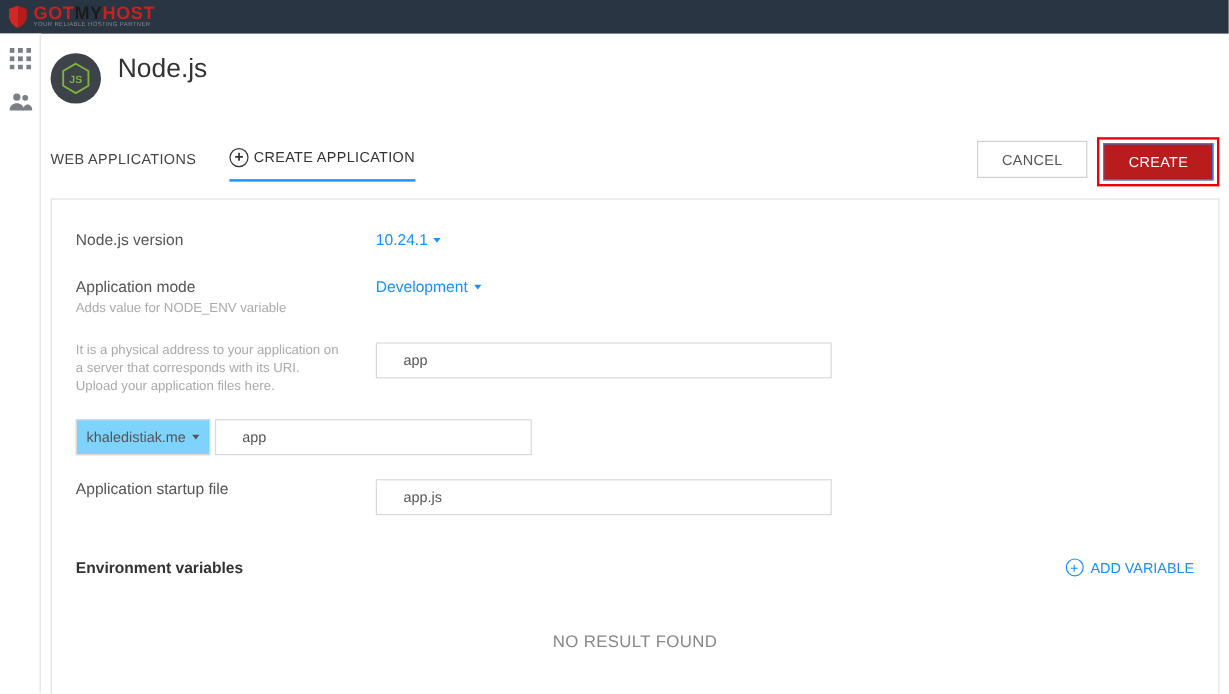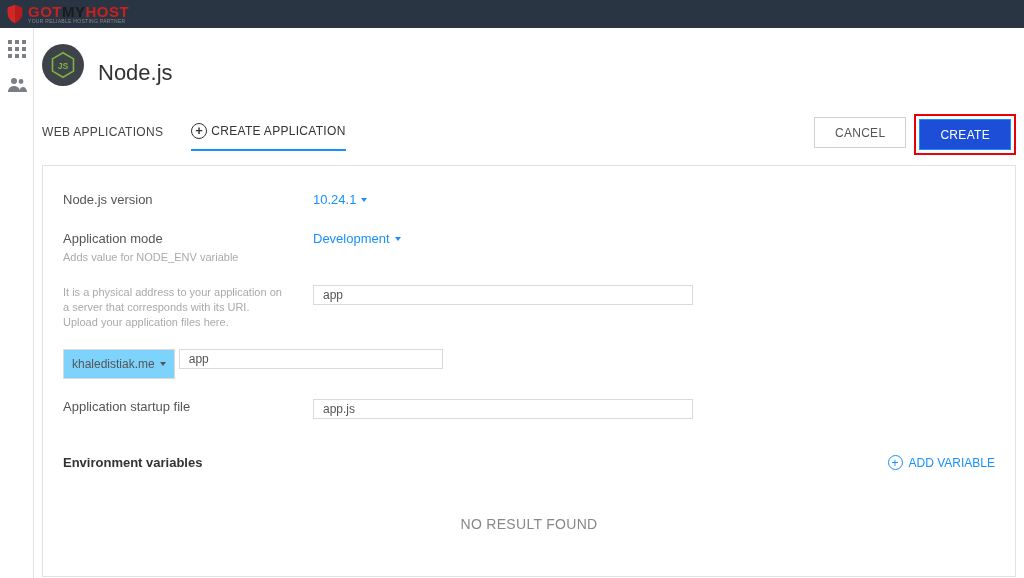--- a/index.html
+++ b/index.html
@@ -13,43 +13,43 @@
     .logo-got { color: #c92020; }
     .logo-my { color: #1a1a1a; }
     .logo-host { color: #c92020; }
     .logo-sub { font-size: 5px; color: #888; letter-spacing: 0.3px; }
     
     .main-wrap { display: flex; height: calc(100% - 28px); }
     .sidebar { width: 34px; background: #fff; border-right: 1px solid #e4e4e4; padding-top: 12px; display: flex; flex-direction: column; align-items: center; gap: 16px; }
     .sidebar-icon { color: #7a7f86; cursor: pointer; }
     
     .content { flex: 1; overflow: auto; }
-    .header-row { display: flex; align-items: flex-end; gap: 14px; padding: 16px 8px 0 8px; }
+    .header-row { display: flex; align-items: flex-start; gap: 14px; padding: 16px 8px 0 8px; }
     .node-icon { width: 42px; height: 42px; border-radius: 50%; background: #3d4348; display: flex; align-items: center; justify-content: center; }
     .page-title { font-size: 22px; font-weight: 400; color: #333; }
     
     .tabs-row { display: flex; align-items: center; padding: 28px 8px 0 8px; border-bottom: none; }
     .tab { font-size: 12px; color: #444; padding: 0 0 10px 0; margin-right: 28px; letter-spacing: 0.3px; cursor: pointer; }
     .tab.active { border-bottom: 2px solid #1890ff; color: #333; display: flex; align-items: center; gap: 4px; }
     .tab-icon { width: 16px; height: 16px; border: 1.5px solid #333; border-radius: 50%; display: inline-flex; align-items: center; justify-content: center; font-size: 13px; line-height: 1; font-weight: bold; }
     .tabs-spacer { flex: 1; }
     .btn { height: 31px; padding: 0 20px; font-size: 12px; border: 1px solid #d0d0d0; background: #fff; cursor: pointer; color: #555; letter-spacing: 0.3px; margin-bottom: 8px; }
-    .btn-primary { background: #1d4ed8; color: #fff; border: 1px solid #1890ff; }
+    .btn-primary { background: #b91c1c; color: #fff; border: 1px solid #1890ff; }
     .btn-primary-wrap { border: 2px solid #e8000a; padding: 3px; margin-left: 8px; margin-bottom: 4px; display: inline-block; }
     .btn-primary-wrap .btn { margin-bottom: 0; }
     
     .panel { margin: 6px 8px 0 8px; border: 1px solid #e2e2e2; padding: 26px 20px 20px 20px; }
     .form-row { display: flex; margin-bottom: 20px; }
     .form-label-col { width: 250px; flex-shrink: 0; }
     .form-label { font-size: 13px; color: #555; margin-bottom: 4px; }
     .form-hint { font-size: 11px; color: #aaa; line-height: 1.35; max-width: 220px; }
     .form-value-col { flex: 1; max-width: 380px; }
     .link-val { color: #1890ff; font-size: 13px; cursor: pointer; display: inline-flex; align-items: center; gap: 3px; }
     .caret-down { width: 0; height: 0; border-left: 3px solid transparent; border-right: 3px solid transparent; border-top: 4px solid #1890ff; display: inline-block; margin-left: 2px; }
-    .input-text { width: 100%; height: 20px; border: 1px solid #d9d9d9; padding: 0 9px; font-size: 12px; color: #555; background: #fff; }
+    .input-text { width: 100%; height: 30px; border: 1px solid #d9d9d9; padding: 0 22px; font-size: 12px; color: #555; background: #fff; }
     .input-group { display: flex; }
     .input-group .dropdown-seg { border: 1px solid #d9d9d9; height: 30px; padding: 0 8px; font-size: 12px; color: #555; display: flex; align-items: center; gap: 3px; background: #7dd3fc; margin-right: 4px; }
     .caret-dark { border-top-color: #555; }
     
     .section-title { font-size: 13px; font-weight: 700; color: #333; padding: 36px 0 10px 0; display: flex; align-items: center; }
     .add-var { margin-left: auto; color: #1890ff; font-size: 12px; display: inline-flex; align-items: center; gap: 6px; cursor: pointer; font-weight: 400; }
     .plus-circle { width: 15px; height: 15px; border: 1.5px solid #1890ff; border-radius: 50%; display: inline-flex; align-items: center; justify-content: center; font-size: 12px; line-height: 1; color: #1890ff; }
     .no-result { text-align: center; color: #888; font-size: 14px; padding: 36px 0 24px 0; letter-spacing: 0.3px; }
   </style>
 </head>

